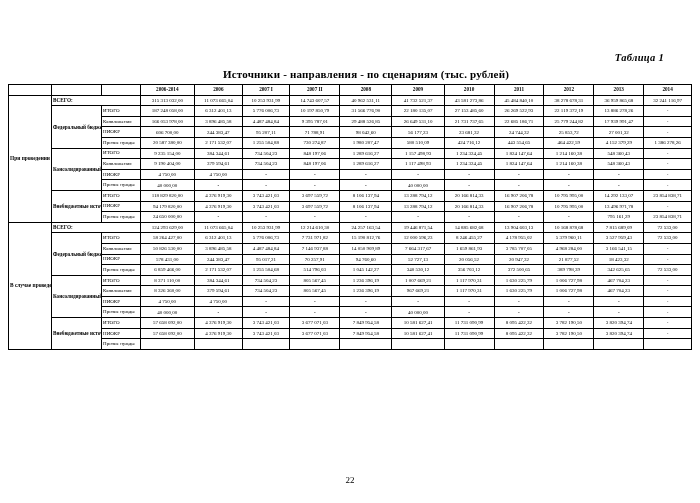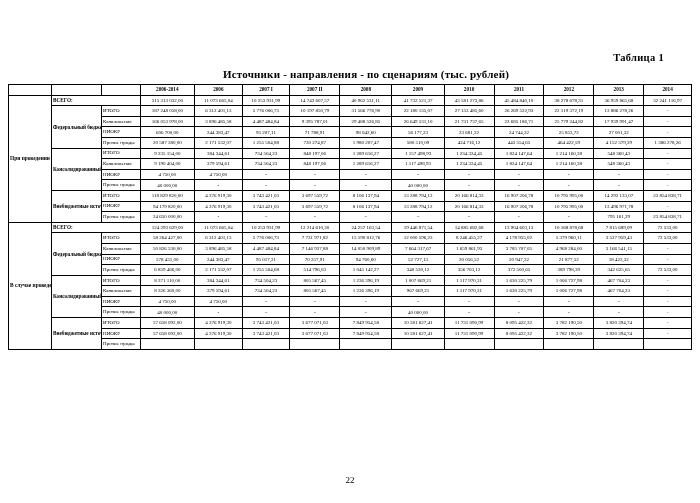--- a/index.html
+++ b/index.html
@@ -19,20 +19,21 @@
     position: relative;
     width: 700px;
     height: 503px;
     box-sizing: border-box;
     padding: 0;
   }
   .table-label {
     position: absolute;
     top: 52px;
     right: 36px;
+    font-style: italic;
     font-weight: bold;
     font-size: 10.5px;
     letter-spacing: .3px;
   }
   .doc-title {
     position: absolute;
     top: 68px;
     left: 16px;
     width: 700px;
     text-align: center;

